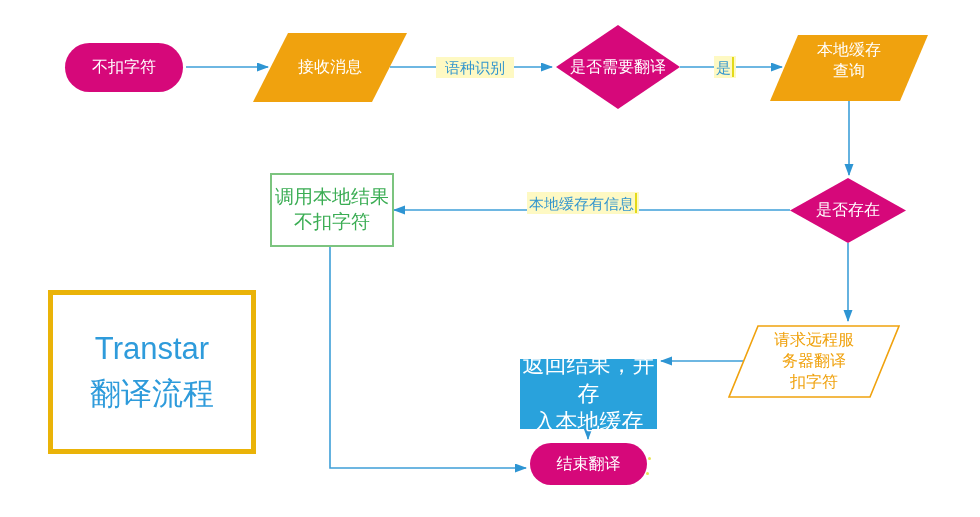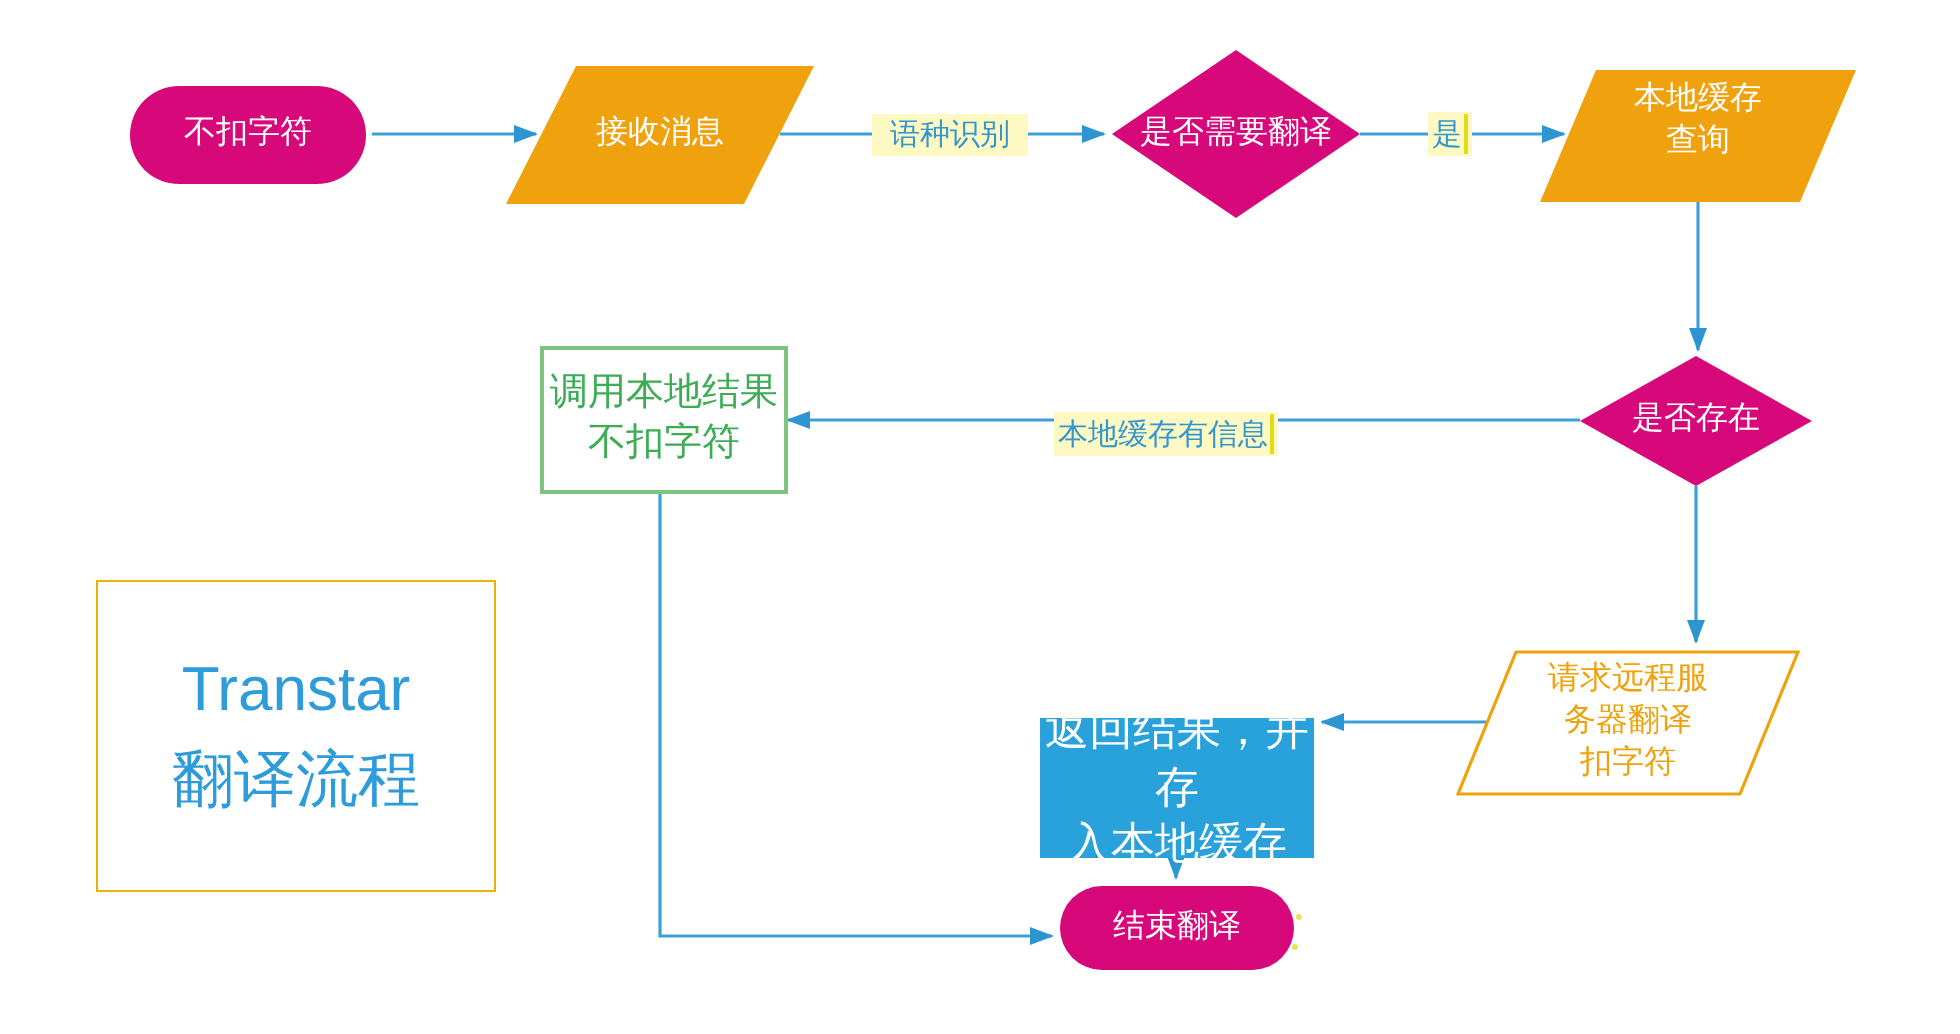--- a/index.html
+++ b/index.html
@@ -14,37 +14,37 @@
   .diamond{background:#D6087A;color:#fff;font-size:16px;
     clip-path:polygon(50% 0,100% 50%,50% 100%,0 50%);}
   .para-shape{position:absolute;left:0;top:0;}
   .para-text{position:absolute;left:0;top:0;right:0;bottom:0;display:flex;align-items:center;justify-content:center;color:#fff;font-size:16px;text-align:center;}
   .rect-green{background:#fff;border:2px solid #7CC47F;color:#3BAD54;font-size:19px;}
   .rect-blue{background:#29A2DC;color:#fff;font-size:22px;margin-top:32px;}
   .edge-label{position:absolute;background:#fef9c3;color:#3496CE;font-size:15px;
     display:flex;align-items:center;justify-content:center;padding:0 2px;line-height:21px;}
   .caret{display:inline-block;width:2px;height:20px;background:#E3DA1A;margin-left:1px;}
   .title-box{position:absolute;left:48px;top:290px;width:198px;height:154px;
-    border:1px solid #eab308;background:#fff;display:flex;align-items:center;justify-content:center;}
+    border:5px solid #eab308;background:#fff;display:flex;align-items:center;justify-content:center;}
   .title-text{color:#2E9BDB;font-size:31px;line-height:1.45;text-align:center;white-space:pre-line;}
   .dot{position:absolute;width:3px;height:3px;background:#E8E455;border-radius:50%;}
   
   #node-start{left:65px;top:43px;width:118px;height:49px;}
   #node-receive{left:253px;top:33px;width:154px;height:69px;}
   #node-need{left:556px;top:25px;width:124px;height:84px;}
   #node-cache-query{left:770px;top:35px;width:158px;height:52px;}
   #node-exists{left:790px;top:178px;width:116px;height:65px;}
   #node-use-local{left:270px;top:173px;width:120px;height:70px;}
   #node-remote{left:728px;top:325px;width:172px;height:73px;}
   #node-remote .para-text{color:#F0A20E;}
   #node-return{left:520px;top:327px;width:137px;height:70px;}
   #node-end{left:530px;top:443px;width:117px;height:42px;}
   #lbl-language{left:436px;top:57px;width:74px;height:21px;}
   #lbl-yes{left:714px;top:56px;height:22px;}
-  #lbl-hasinfo{left:527px;top:206px;height:22px;text-align:center;}
+  #lbl-hasinfo{left:527px;top:192px;height:22px;text-align:center;}
   #lbl-notexists{left:786px;top:272px;height:22px;}
 </style>
 </head>
 <body>
 
 <div id="canvas">
 
   <svg id="edges" viewBox="0 0 980 517" xmlns="http://www.w3.org/2000/svg">
     <defs>
       <marker id="ah" markerUnits="userSpaceOnUse" markerWidth="12" markerHeight="10" refX="11" refY="4.5" orient="auto">

